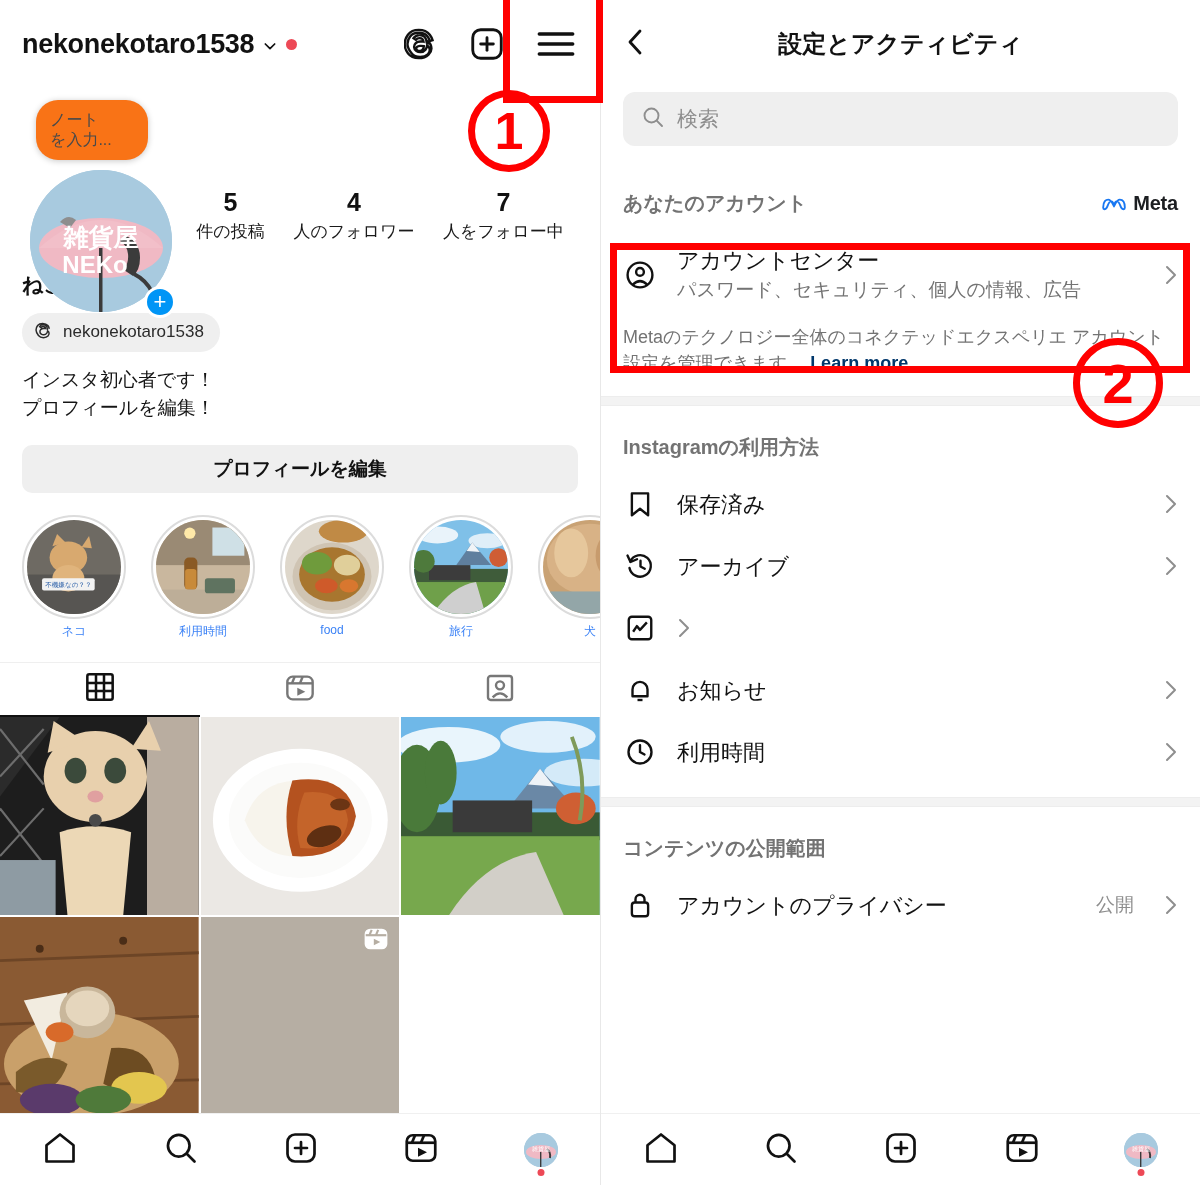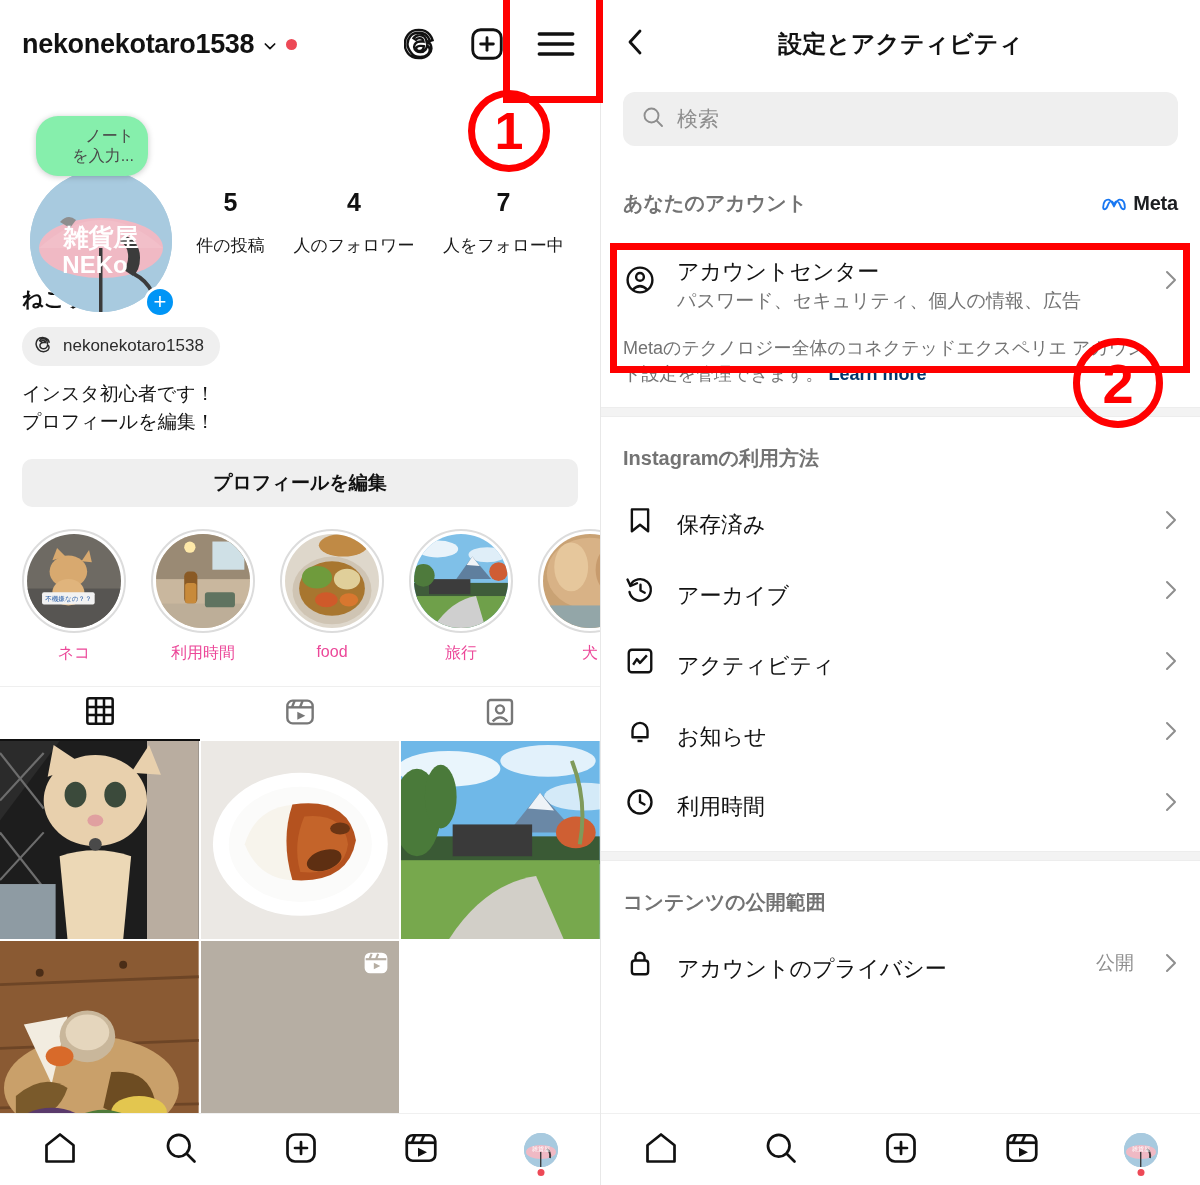--- a/index.html
+++ b/index.html
@@ -28,43 +28,43 @@
     width: 16px; height: 16px; position: relative; top: 2px;
   }
   .dot-red { width: 11px; height: 11px; border-radius: 50%; background: #ED4956; }
   .topbar-icons { margin-left: auto; display: flex; align-items: center; gap: 30px; padding-right: 10px;}
   .ic { display: flex; align-items: center; justify-content: center; }
 
   
   .prof-main { display: flex; padding: 8px 22px 0 22px; align-items: flex-start; }
   .avatar-col { position: relative; width: 160px; }
   .note-bubble {
-    position: absolute; left: 14px; top: 20px; z-index: 5;
-    background: #86efac; border-radius: 22px; padding: 10px 14px;
+    position: absolute; left: 14px; top: 4px; z-index: 5;
+    background: #f97316; border-radius: 22px; padding: 10px 14px;
     box-shadow: 0 1px 6px rgba(0,0,0,.22);
-    font-size: 16px; line-height: 1.25; color: #4a4a4a; text-align: right;
+    font-size: 16px; line-height: 1.25; color: #4a4a4a; text-align: left;
     width: 112px;
   }
   .avatar {
     position: absolute; left: 8px; top: 74px;
     width: 142px; height: 142px; border-radius: 50%;
     overflow: hidden; background: #a9cbe0;
   }
   .avatar svg { display: block; }
   .plus-badge {
     position: absolute; left: 122px; top: 190px;
     width: 32px; height: 32px; border-radius: 50%;
     background: #0095F6; border: 3px solid #fff;
     display: flex; align-items: center; justify-content: center;
     color: #fff; font-size: 22px; line-height: 1; font-weight: 400;
   }
   .stats { display: flex; flex: 1; justify-content: space-around; padding-top: 92px; }
   .stat { text-align: center; }
   .stat .num { font-size: 25px; font-weight: bold; color: #111; line-height: 1.15; }
-  .stat .lbl { font-size: 17px; color: #1a1a1a; margin-top: 17px; }
+  .stat .lbl { font-size: 17px; color: #1a1a1a; margin-top: 3px; }
 
   .prof-name { font-size: 21px; font-weight: bold; color: #111; padding: 28px 22px 0 22px; }
   .threads-chip {
     display: inline-flex; align-items: center; gap: 9px;
     background: #EFEFEF; border-radius: 20px;
     padding: 7px 16px 7px 12px; margin: 14px 0 0 22px;
     font-size: 17px; color: #2b2b2b;
   }
   .bio { padding: 14px 22px 0 22px; font-size: 19px; line-height: 1.5; color: #151515; }
   .prof-buttons { display: flex; gap: 12px; padding: 22px 22px 0 22px; }
@@ -75,21 +75,21 @@
   }
 
   
   .highlights { display: flex; gap: 25px; padding: 22px 0 0 22px; }
   .hl { width: 104px; flex: 0 0 104px; text-align: center; }
   .hl-ring {
     width: 104px; height: 104px; border-radius: 50%;
     border: 2px solid #dcdcdc; padding: 3px; background: #fff;
   }
   .hl-img { width: 100%; height: 100%; border-radius: 50%; overflow: hidden; }
-  .hl-label { font-size: 16px; color: #ec4899; margin-top: 10px; white-space: nowrap; }
+  .hl-label { font-size: 12px; color: #3b82f6; margin-top: 4px; white-space: nowrap; }
 
   
   .tabs { display: flex; margin-top: 22px; border-top: 1px solid #efefef; }
   .tab { flex: 1; height: 54px; display: flex; align-items: center; justify-content: center; }
   .tab.active { border-bottom: 2px solid #111; }
 
   
   .grid { display: grid; grid-template-columns: repeat(3, 1fr); gap: 2px; }
   .cell { position: relative; width: 100%; aspect-ratio: 1 / 1; overflow: hidden; background:#fff; }
   .cell.empty { background: #fff; }
@@ -126,28 +126,28 @@
   }
   .sec-title { font-size: 20px; font-weight: bold; color: #737373; }
   .meta-logo { display: flex; align-items: center; gap: 6px; }
   .meta-word { font-size: 20px; font-weight: bold; color: #1c1e21; letter-spacing: -0.2px; }
 
   .row {
     display: flex; align-items: center; gap: 20px;
     padding: 16px 22px; min-height: 62px;
   }
   .row .rowicon { width: 34px; flex: 0 0 34px; display: flex; align-items: center; justify-content: center; }
-  .row .rowtext { flex: 1; margin-top: 11px; }
+  .row .rowtext { flex: 1; }
   .row .rowtitle { font-size: 22px; color: #121212; line-height: 1.25; }
   .row .rowsub { font-size: 19px; color: #737373; line-height: 1.35; margin-top: 2px; }
   .row .rowvalue { font-size: 19px; color: #8e8e8e; margin-right: 10px; }
   .chev-right { flex: 0 0 14px; display: flex; align-items: center; }
 
   .helper {
-    padding: 4px 40px 20px 22px; font-size: 18px; line-height: 1.45; color: #737373;
+    padding: 4px 22px 20px 22px; font-size: 18px; line-height: 1.45; color: #737373;
   }
   .helper a { color: #00376b; font-weight: bold; text-decoration: none; }
   .sep { height: 10px; background: #f3f3f3; border-top: 1px solid #ededed; border-bottom: 1px solid #ededed; }
 
   
   .anno { position: absolute; z-index: 60; pointer-events: none; }
   .anno-box { border: 7px solid #FF0000; }
   .anno-circle {
     border: 7px solid #FF0000; border-radius: 50%;
     background: transparent;
@@ -612,23 +612,20 @@
       </span>
     </div>
 
     <div class="row">
       <span class="rowicon">
         <svg width="30" height="30" viewBox="0 0 24 24" fill="none" stroke="#111" stroke-width="1.9" stroke-linejoin="round">
             <rect x="3" y="3" width="18" height="18" rx="2.5"></rect>
             <polyline points="6.5,15 9.5,10.5 12,13.5 17.5,7.5"></polyline>
           </svg>
       </span>
-      <span class="rowtext">
-          <div class="rowtitle">アクティビティ</div>
-        </span>
       <span class="chev-right">
         <svg width="14" height="24" viewBox="0 0 14 24" fill="none" stroke="#8e8e8e" stroke-width="2" stroke-linecap="round" stroke-linejoin="round">
             <polyline points="3,4 11,12 3,20"></polyline>
           </svg>
       </span>
     </div>
 
     <div class="row">
       <span class="rowicon">
         <svg width="30" height="30" viewBox="0 0 24 24" fill="none" stroke="#111" stroke-width="1.9" stroke-linejoin="round">

